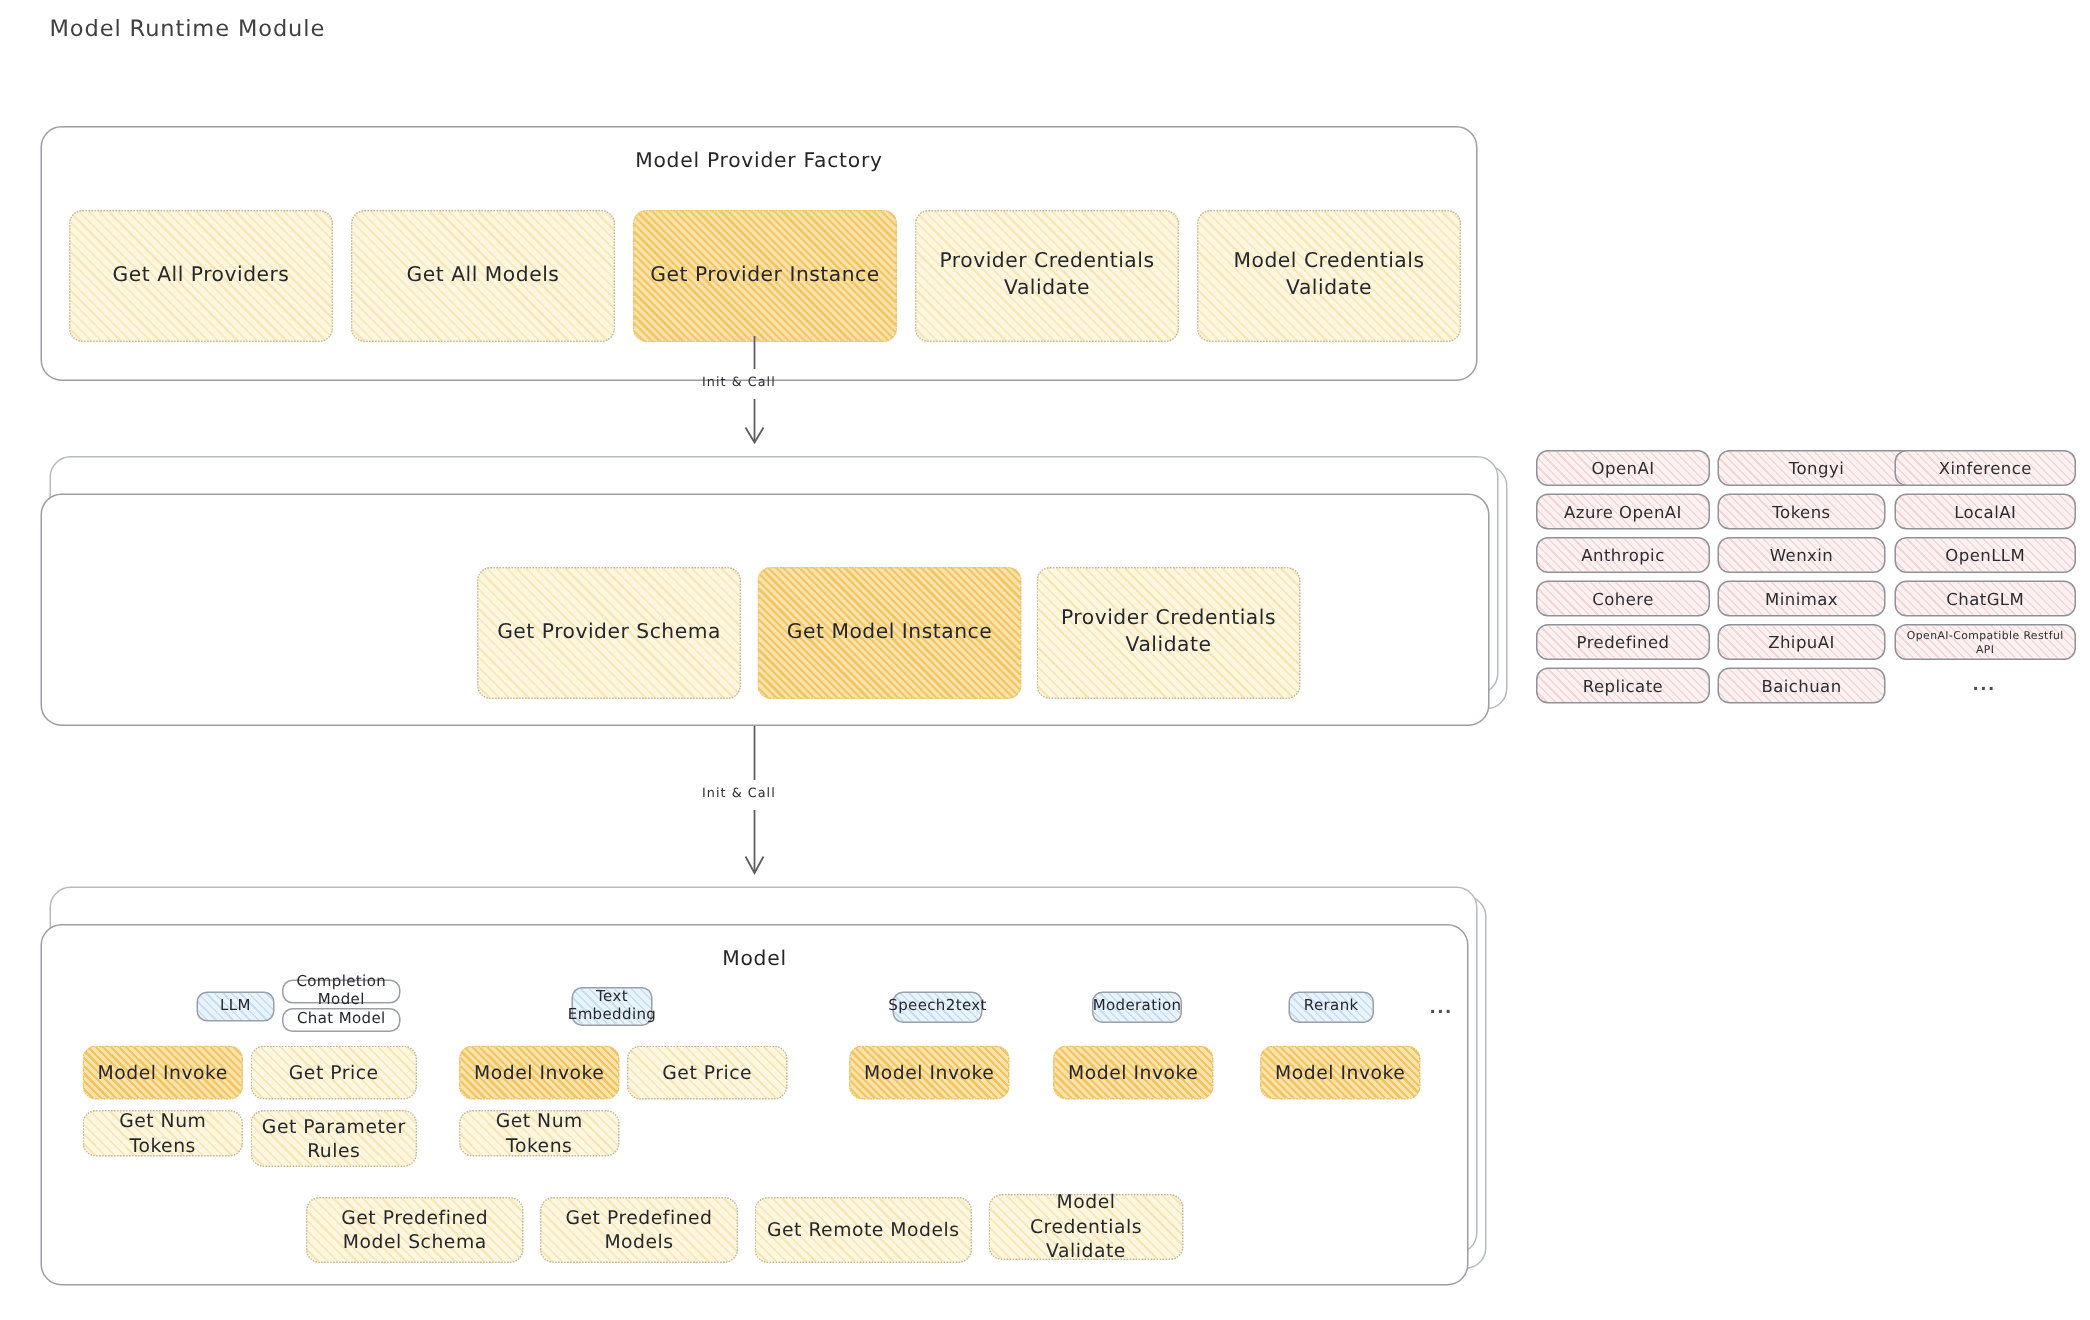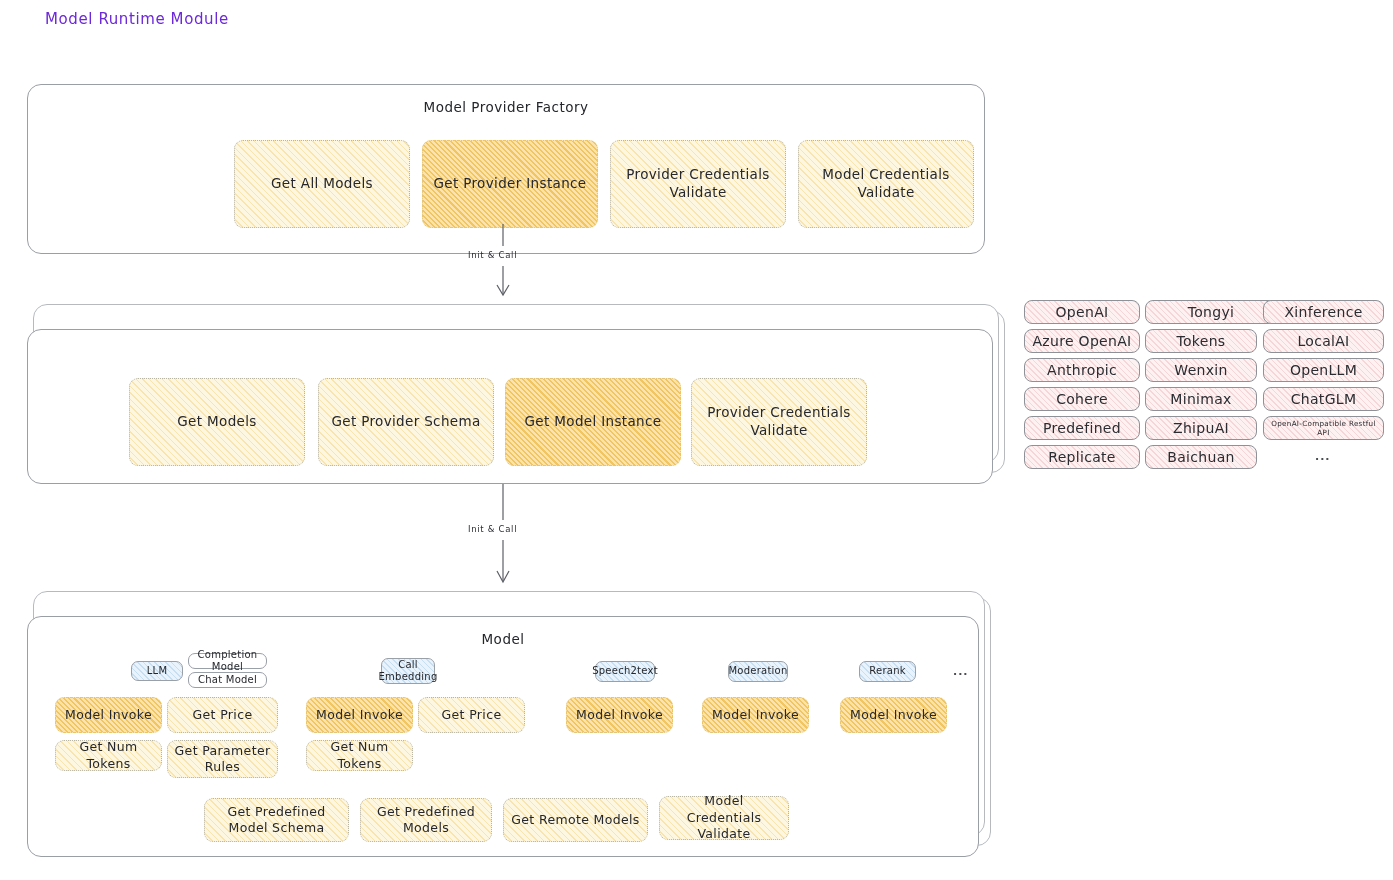--- a/index.html
+++ b/index.html
@@ -9,23 +9,22 @@
     font-family:"DejaVu Sans", sans-serif;
     position:relative;
     overflow:hidden;
     color:#1f2023;
   }
   .hand{font-family:"DejaVu Sans", sans-serif;}
 
   
   #page-title{
     position:absolute;left:33px;top:10px;
-    font-size:15px;letter-spacing:.6px;color:#6d28d9;
+    font-size:15px;letter-spacing:.6px;color:#404040;
     white-space:nowrap;
-    margin-left:12px;
   }
 
   
   .card{
     position:absolute;
     background:#fff;
     border:1.1px solid #9a9ea5;
     border-radius:14px;
     box-sizing:border-box;
     margin-top:32px;
@@ -75,21 +74,21 @@
   .fbox.big{font-size:13.5px;}
 
   
   .pill{
     position:absolute;
     box-sizing:border-box;
     border:1.1px solid #8e9298;
     border-radius:8px;
     display:flex;align-items:center;justify-content:center;
     text-align:center;
-    font-size:14px;letter-spacing:.3px;
+    font-size:11px;letter-spacing:.3px;
     color:#2a2c31;
     background-color:#fdf1f1;
     background-image:repeating-linear-gradient(45deg,
         rgba(228,150,150,.30) 0px,
         rgba(228,150,150,.30) 1px,
         rgba(255,255,255,0) 1px,
         rgba(255,255,255,0) 4px);
     padding:2px 4px;
   }
 
@@ -131,20 +130,23 @@
   }
 </style>
 </head>
 <body>
 
 <div id="page-title" class="hand">Model Runtime Module</div>
 
 <div class="card" style="left:27px;top:52px;width:958px;height:170px;">
   <div class="card-title hand">Model Provider Factory</div>
 
+  <div class="fbox big" style="left:18px;top:55px;width:176px;height:88px;">
+    <span>Get All Providers</span>
+  </div>
   <div class="fbox big" style="left:206px;top:55px;width:176px;height:88px;">
     <span>Get All Models</span>
   </div>
   <div class="fbox big hi" style="left:394px;top:55px;width:176px;height:88px;">
     <span>Get Provider Instance</span>
   </div>
   <div class="fbox big" style="left:582px;top:55px;width:176px;height:88px;">
     <span>Provider Credentials Validate</span>
   </div>
   <div class="fbox big" style="left:770px;top:55px;width:176px;height:88px;">
@@ -158,23 +160,20 @@
     <line x1="43" y1="42" x2="43" y2="70" stroke="#5c5f66" stroke-width="1.2"></line>
     <polyline points="37,61 43,71 49,61" fill="none" stroke="#5c5f66" stroke-width="1.2"></polyline>
   </svg>
   <div class="arrow-label hand" style="left:8px;top:26px;">Init &amp; Call</div>
 </div>
 
 <div class="stack-l" style="left:39px;top:310px;width:966px;height:163px;"></div>
 <div class="stack-l" style="left:33px;top:304px;width:966px;height:159px;"></div>
 <div class="card" style="left:27px;top:297px;width:966px;height:155px;">
 
-  <div class="fbox big" style="left:101px;top:48px;width:176px;height:88px;">
-    <span>Get Models</span>
-  </div>
   <div class="fbox big" style="left:290px;top:48px;width:176px;height:88px;">
     <span>Get Provider Schema</span>
   </div>
   <div class="fbox big hi" style="left:477px;top:48px;width:176px;height:88px;">
     <span>Get Model Instance</span>
   </div>
   <div class="fbox big" style="left:663px;top:48px;width:176px;height:88px;">
     <span>Provider Credentials Validate</span>
   </div>
 </div>
@@ -256,21 +255,21 @@
     <span>LLM</span>
     </div>
   <div class="badge plain" style="left:160px;top:36px;width:79px;height:16px;">
     <span>Completion Model</span>
     </div>
   <div class="badge plain" style="left:160px;top:55px;width:79px;height:16px;">
     <span>Chat Model</span>
     </div>
 
   <div class="badge" style="left:353px;top:41px;width:54px;height:26px;white-space:pre-line;">
-    <span style="white-space:pre-line;">Call
+    <span style="white-space:pre-line;">Text
 Embedding</span></div>
 
   <div class="badge" style="left:567px;top:44px;width:60px;height:21px;">
     <span>Speech2text</span>
     </div>
 
   <div class="badge" style="left:700px;top:44px;width:60px;height:21px;">
     <span>Moderation</span>
     </div>
 

